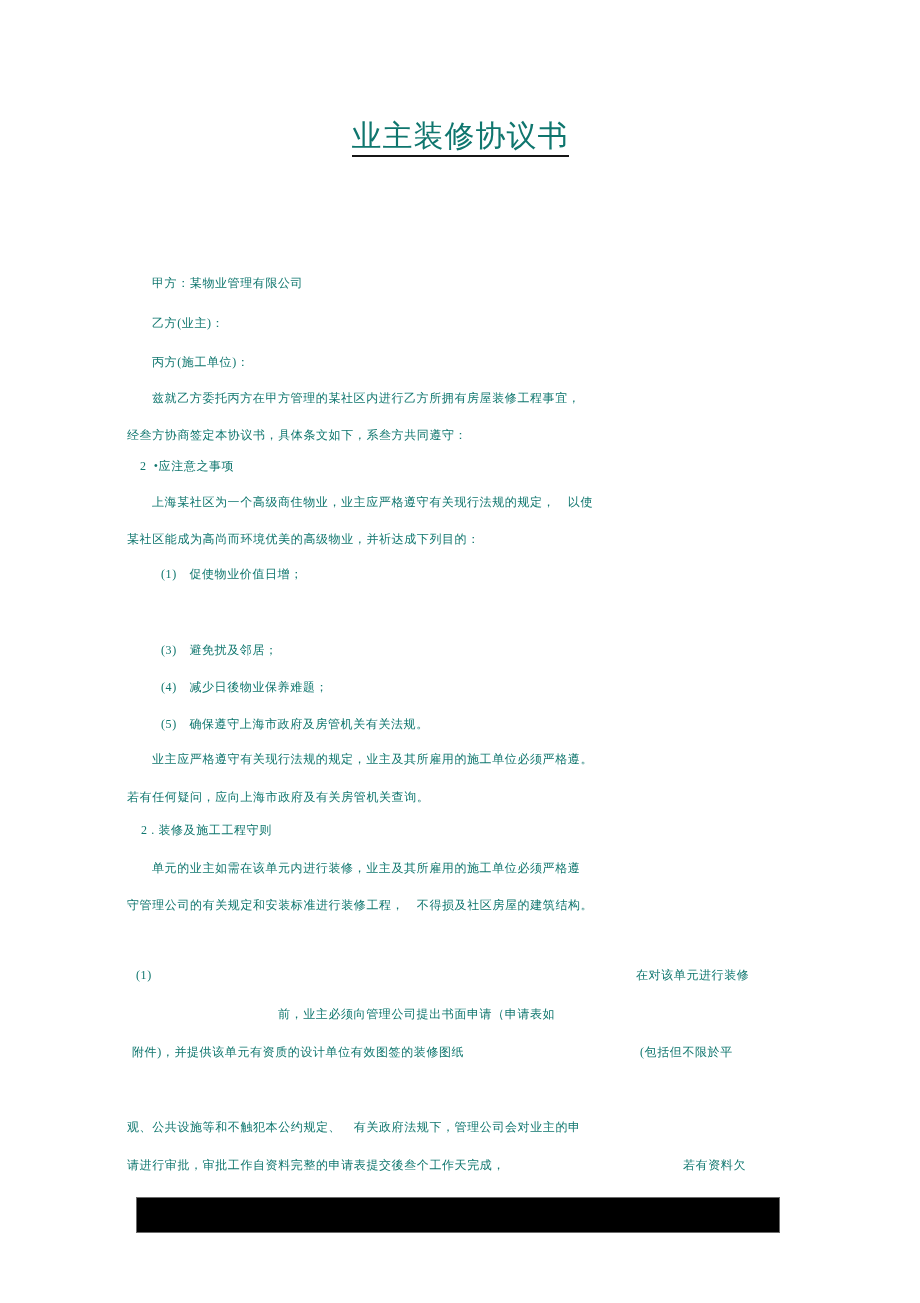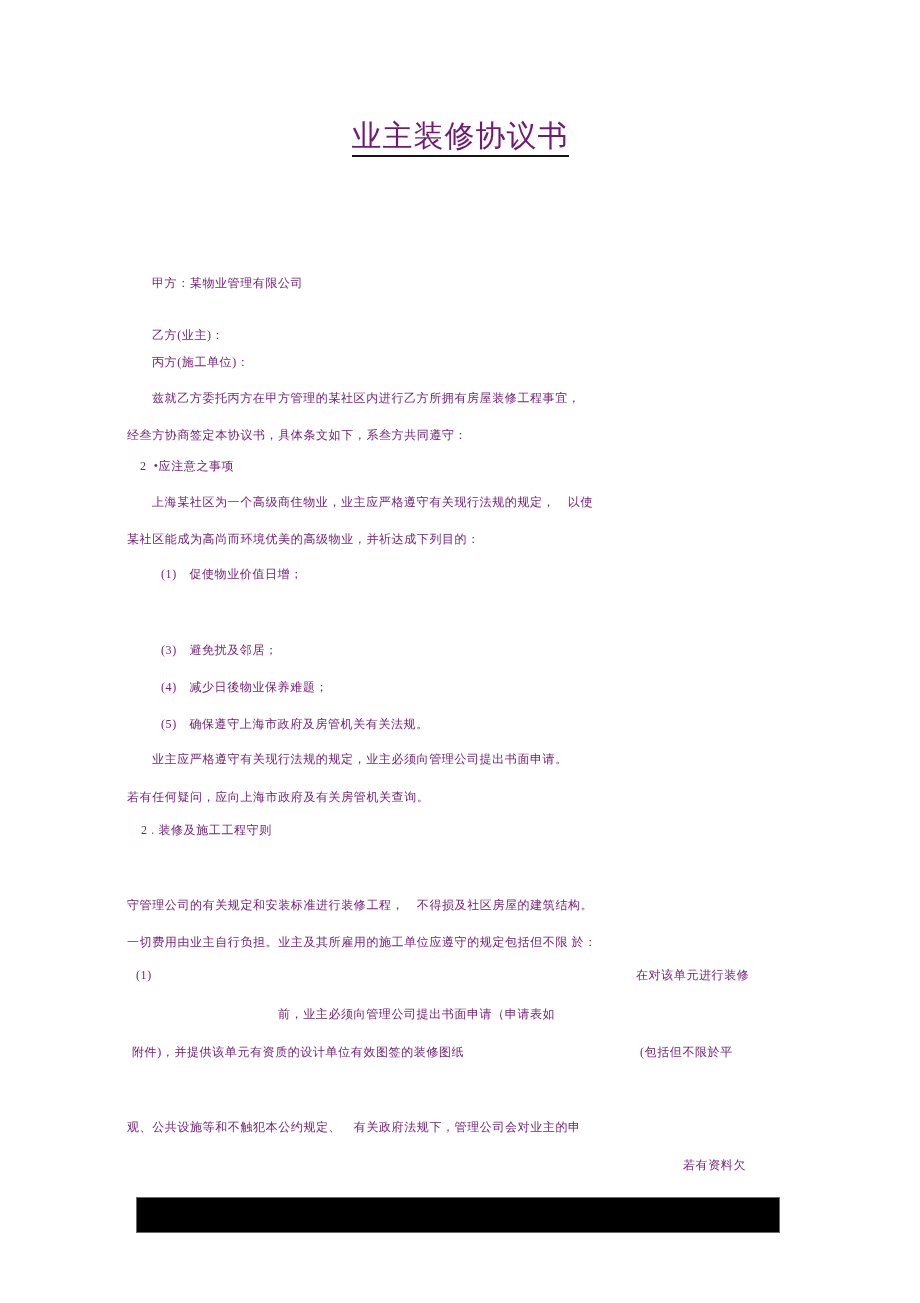--- a/index.html
+++ b/index.html
@@ -43,52 +43,53 @@
     top: 1197px;
     width: 644px;
     height: 36px;
     border: 1px solid #6b6b6b;
     box-sizing: border-box;
   }
 </style>
 </head>
 <body>
 
-<div class="page" style="background: rgb(255, 255, 255); color: #701a75;">
+<div class="page" style="background: rgb(255, 255, 255); color: #0f766e;">
 
   <div class="doc-title"><span class="u">业主装修协议书</span></div>
 
   <div class="ln" style="left:152px; top:276px">甲方：某物业管理有限公司</div>
-  <div class="ln" style="left:152px; top:328px">乙方(业主)：</div>
+  <div class="ln" style="left:152px; top:316px">乙方(业主)：</div>
   <div class="ln" style="left:152px; top:355px">丙方(施工单位)：</div>
 
   <div class="ln" style="left:152px; top:391px">兹就乙方委托丙方在甲方管理的某社区内进行乙方所拥有房屋装修工程事宜，</div>
   <div class="ln" style="left:127px; top:428px">经叁方协商签定本协议书，具体条文如下，系叁方共同遵守：</div>
 
   <div class="ln" style="left:140px; top:459px">2  •应注意之事项</div>
 
   <div class="ln" style="left:152px; top:495px">上海某社区为一个高级商住物业，业主应严格遵守有关现行法规的规定，　以使</div>
   <div class="ln" style="left:127px; top:532px">某社区能成为高尚而环境优美的高级物业，并祈达成下列目的：</div>
 
   <div class="ln" style="left:161px; top:567px">(1)　促使物业价值日增；</div>
   <div class="ln" style="left:161px; top:643px">(3)　避免扰及邻居；</div>
   <div class="ln" style="left:161px; top:680px">(4)　减少日後物业保养难题；</div>
   <div class="ln" style="left:161px; top:717px">(5)　确保遵守上海市政府及房管机关有关法规。</div>
 
-  <div class="ln" style="left:152px; top:752px">业主应严格遵守有关现行法规的规定，业主必须向管理公司提出书面申请。</div>
+  <div class="ln" style="left:152px; top:752px">业主应严格遵守有关现行法规的规定，业主及其所雇用的施工单位必须严格遵。</div>
   <div class="ln" style="left:127px; top:790px">若有任何疑问，应向上海市政府及有关房管机关查询。</div>
 
   <div class="ln" style="left:141px; top:823px">2 . 装修及施工工程守则</div>
 
+  <div class="ln" style="left:152px; top:861px">单元的业主如需在该单元内进行装修，业主及其所雇用的施工单位必须严格遵</div>
   <div class="ln" style="left:127px; top:898px">守管理公司的有关规定和安装标准进行装修工程，　不得损及社区房屋的建筑结构。</div>
-  <div class="ln" style="left:127px; top:935px">一切费用由业主自行负担。业主及其所雇用的施工单位应遵守的规定包括但不限 於：</div>
 
   <div class="ln" style="left:136px; top:968px">(1)</div>
   <div class="ln" style="left:636px; top:968px">在对该单元进行装修</div>
   <div class="ln" style="left:278px; top:1007px">前，业主必须向管理公司提出书面申请（申请表如</div>
   <div class="ln" style="left:132px; top:1045px">附件)，并提供该单元有资质的设计单位有效图签的装修图纸</div>
   <div class="ln" style="left:640px; top:1045px">(包括但不限於平</div>
   <div class="ln" style="left:127px; top:1120px">观、公共设施等和不触犯本公约规定、　有关政府法规下，管理公司会对业主的申</div>
+  <div class="ln" style="left:127px; top:1158px">请进行审批，审批工作自资料完整的申请表提交後叁个工作天完成，</div>
   <div class="ln" style="left:683px; top:1158px">若有资料欠</div>
 
   <div class="redaction" style="background: rgb(0, 0, 0);"></div>
 
 </div>
 
 </body></html>

